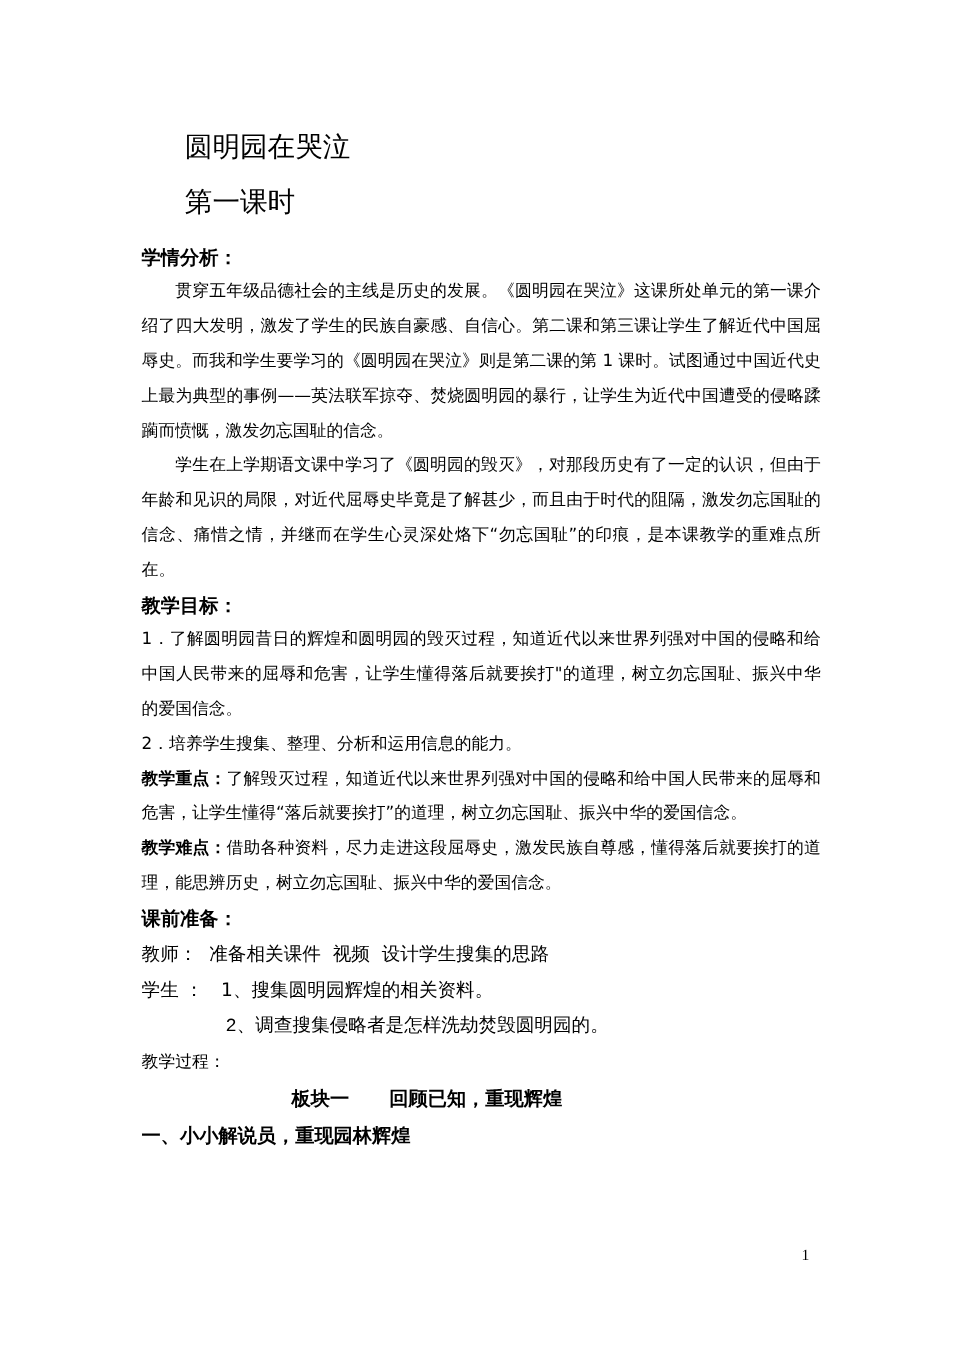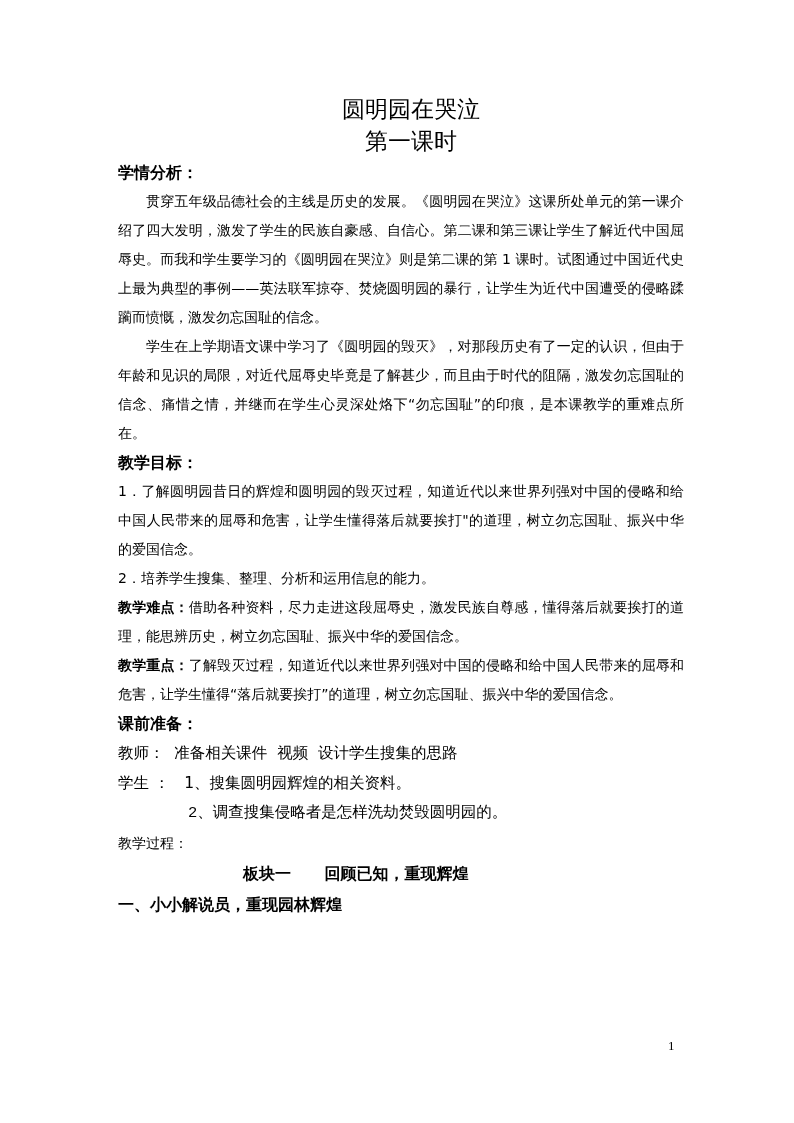--- a/index.html
+++ b/index.html
@@ -22,26 +22,26 @@
       height: 1123px;
       background: #ffffff;
     }
     .content {
       position: absolute;
       left: 118px;
       top: 92px;
       width: 566px;
     }
     .title {
-      text-align: center;
+      text-align: left;
       font-size: 23px;
       line-height: 30px;
       font-family: "DejaVu Serif", "Liberation Serif", serif;
       font-weight: normal;
-      margin: 2px;
+      margin: 16px;
     }
     .title.t1 { padding-left: 20px; }
     .title.t2 { padding-left: 20px; }
     .heading {
       font-size: 16px;
       font-weight: bold;
       line-height: 29px;
       margin: 0;
     }
     .para {
@@ -92,23 +92,23 @@
     <h2 class="title t2">第一课时</h2>
 
     <p class="heading sp-4">学情分析：</p>
     <p class="para indent">贯穿五年级品德社会的主线是历史的发展。《圆明园在哭泣》这课所处单元的第一课介绍了四大发明，激发了学生的民族自豪感、自信心。第二课和第三课让学生了解近代中国屈辱史。而我和学生要学习的《圆明园在哭泣》则是第二课的第 1 课时。试图通过中国近代史上最为典型的事例——英法联军掠夺、焚烧圆明园的暴行，让学生为近代中国遭受的侵略蹂躏而愤慨，激发勿忘国耻的信念。</p>
     <p class="para indent sp-4">学生在上学期语文课中学习了《圆明园的毁灭》，对那段历史有了一定的认识，但由于年龄和见识的局限，对近代屈辱史毕竟是了解甚少，而且由于时代的阻隔，激发勿忘国耻的信念、痛惜之情，并继而在学生心灵深处烙下“勿忘国耻”的印痕，是本课教学的重难点所在。</p>
 
     <p class="heading sp-4">教学目标：</p>
     <p class="para">1．了解圆明园昔日的辉煌和圆明园的毁灭过程，知道近代以来世界列强对中国的侵略和给中国人民带来的屈辱和危害，让学生懂得落后就要挨打"的道理，树立勿忘国耻、振兴中华的爱国信念。</p>
     <p class="para sp-4">2．培养学生搜集、整理、分析和运用信息的能力。</p>
 
+    <p class="para sp-4"><span class="inline-bold">教学重点：</span><span>了解毁灭过程，知道近代以来世界列强对中国的侵略和给中国人民带来的屈辱和危害，让学生懂得“落后就要挨打”的道理，树立勿忘国耻、振兴中华的爱国信念。</span></p>
+
     <p class="para sp-4"><span class="inline-bold">教学难点：</span><span>借助各种资料，尽力走进这段屈辱史，激发民族自尊感，懂得落后就要挨打的道理，能思辨历史，树立勿忘国耻、振兴中华的爱国信念。</span></p>
-
-    <p class="para sp-4"><span class="inline-bold">教学重点：</span><span>了解毁灭过程，知道近代以来世界列强对中国的侵略和给中国人民带来的屈辱和危害，让学生懂得“落后就要挨打”的道理，树立勿忘国耻、振兴中华的爱国信念。</span></p>
 
     <p class="heading sp-4">课前准备：</p>
     <p class="row sp-4"><span>教师：</span>  <span>准备相关课件  视频  设计学生搜集的思路</span></p>
     <p class="row sp-4"><span>学生 ：</span>   <span>1、搜集圆明园辉煌的相关资料。</span></p>
     <p class="row sp-4 sub-indent">2、调查搜集侵略者是怎样洗劫焚毁圆明园的。</p>
 
     <p class="small sp-4">教学过程：</p>
     <p class="block-title"><span>板块一</span>      <span>回顾已知，重现辉煌</span></p>
     <p class="heading">一、小小解说员，重现园林辉煌</p>
 

